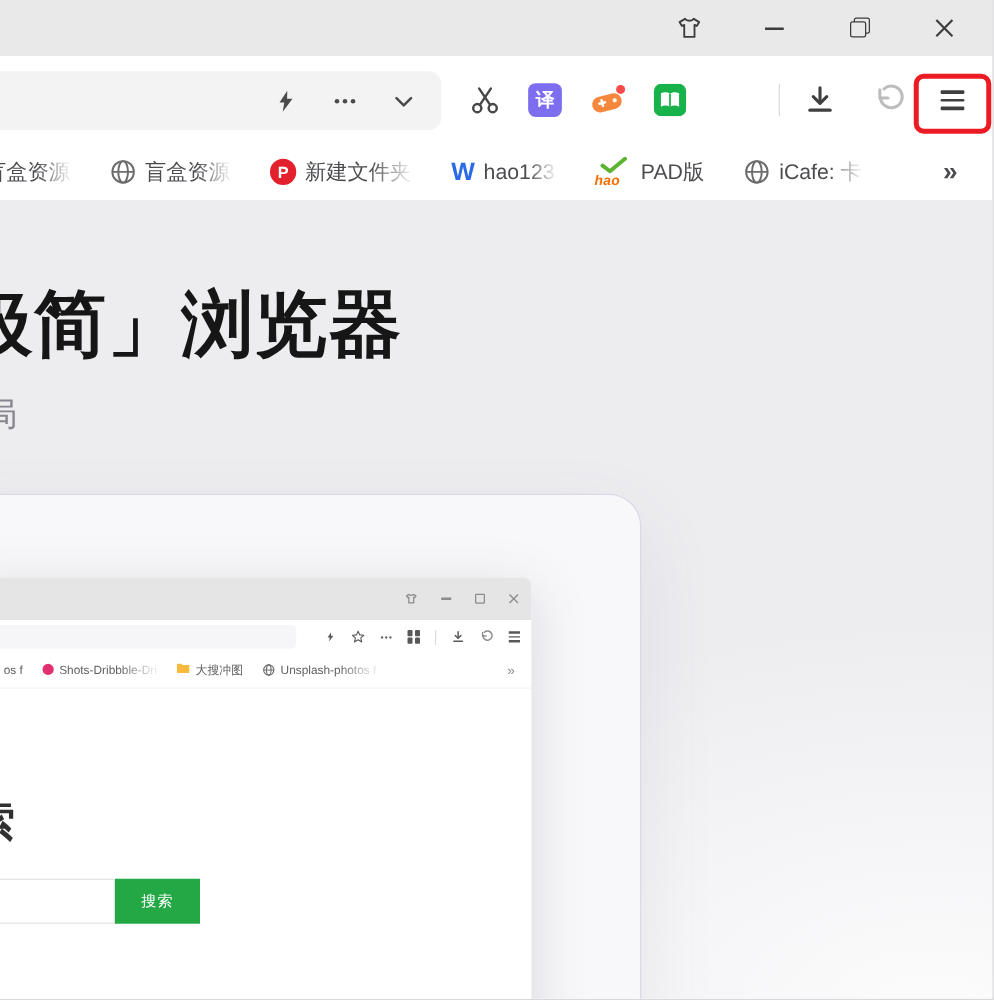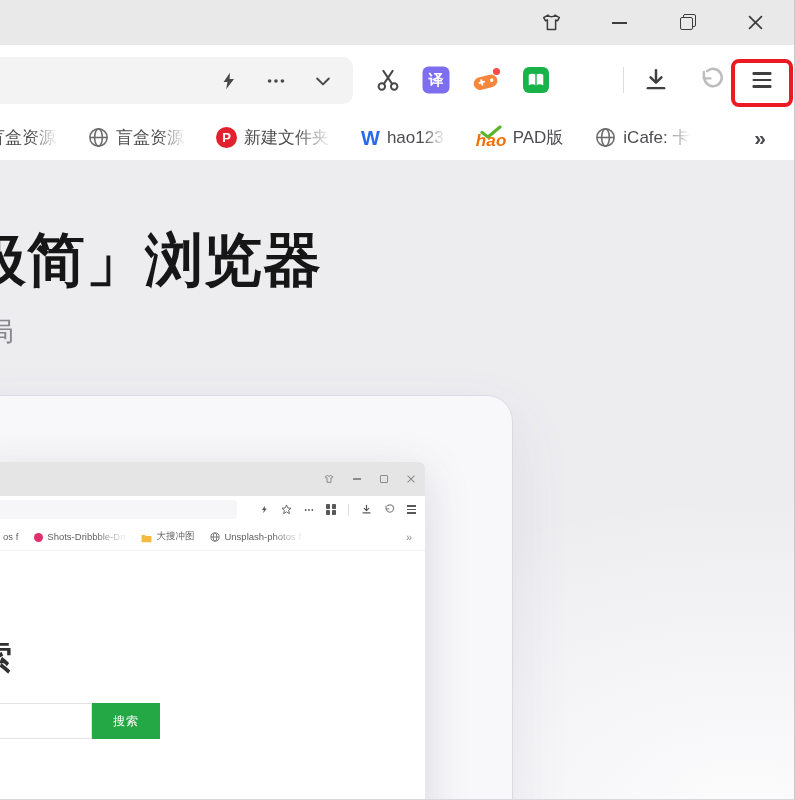--- a/index.html
+++ b/index.html
@@ -48,21 +48,21 @@
     position:absolute; top:115px; left:0; right:0; height:45px; background:#fff;
     display:flex; align-items:center; gap:32px; font-size:17px; color:#4c4c50;
   }
   .bm{ display:flex; align-items:center; gap:7px; white-space:nowrap; }
   .bm.first{ margin-left:-12px; }
   .fade{ -webkit-mask-image:linear-gradient(90deg,#000 62%,rgba(0,0,0,.15) 97%); mask-image:linear-gradient(90deg,#000 62%,rgba(0,0,0,.15) 97%); }
   .paixin{ width:21px; height:21px; border-radius:50%; background:#e3202e; color:#fff; font-weight:800; font-size:13px; display:flex; align-items:center; justify-content:center; }
   .wlogo{ color:#2a6ae9; font-weight:800; font-size:20px; line-height:1; }
   .hao-logo{ position:relative; width:30px; height:26px; }
   .hao-logo svg{ position:absolute; top:0; left:4px; }
-  .hao-logo b{ position:absolute; bottom:0; left:0; color:#f66f00; font-size:17px; font-weight:800; font-style:italic; letter-spacing:.3px; }
+  .hao-logo b{ position:absolute; bottom:0; left:0; color:#f66f00; font-size:11px; font-weight:800; font-style:italic; letter-spacing:.3px; }
   .bm-overflow{ position:absolute; right:28px; font-size:21px; font-weight:600; color:#4c4c50; }
 
   
   .content{
     position:absolute; top:160px; left:0; right:0; bottom:0;
     background:#ededf0;
     background-image:radial-gradient(720px 440px at 94% 102%, #fcfcfd 0%, rgba(237,237,240,0) 72%);
     overflow:hidden;
   }
   .heading{
@@ -95,21 +95,21 @@
   .mini-address{ position:absolute; left:0; top:4px; width:267px; height:19px; background:#f6f6f8; border-radius:4px; }
   .mgrid{ display:grid; grid-template-columns:4.5px 4.5px; grid-template-rows:4.5px 4.5px; gap:1.4px; }
   .mgrid i{ background:#585858; border-radius:.8px; }
   .mdivider{ width:1px; height:12px; background:#ddd; }
   .mham{ display:flex; flex-direction:column; gap:1.8px; }
   .mham i{ width:9px; height:1.5px; background:#585858; }
   .mini-bookmarks{
     position:relative; height:28px; background:#fff; border-bottom:1px solid #f1f1f1;
     display:flex; align-items:center; gap:16px; padding-left:33px; font-size:9.5px; color:#5f5f5f;
   }
-  .mini-bm{ display:flex; align-items:flex-end; gap:4px; white-space:nowrap; }
+  .mini-bm{ display:flex; align-items:flex-start; gap:4px; white-space:nowrap; }
   .pink-dot{ width:9px; height:9px; border-radius:50%; background:#e0316e; }
   .mini-overflow{ position:absolute; right:13px; font-size:11px; color:#8a8a8a; }
   .mini-content{ position:relative; height:331px; background:#fff; }
   .mini-search-heading{
     position:absolute; left:-28px; top:84px; font-size:34px; font-weight:700;
     color:#303030; letter-spacing:2px; white-space:nowrap;
   }
   .mini-input{ position:absolute; left:0; top:152px; width:122px; height:36px; background:#fff; border:1px solid #e3e3e3; border-left:none; }
   .mini-btn{
     position:absolute; left:122px; top:152px; width:68px; height:36px; background:#23a845;

